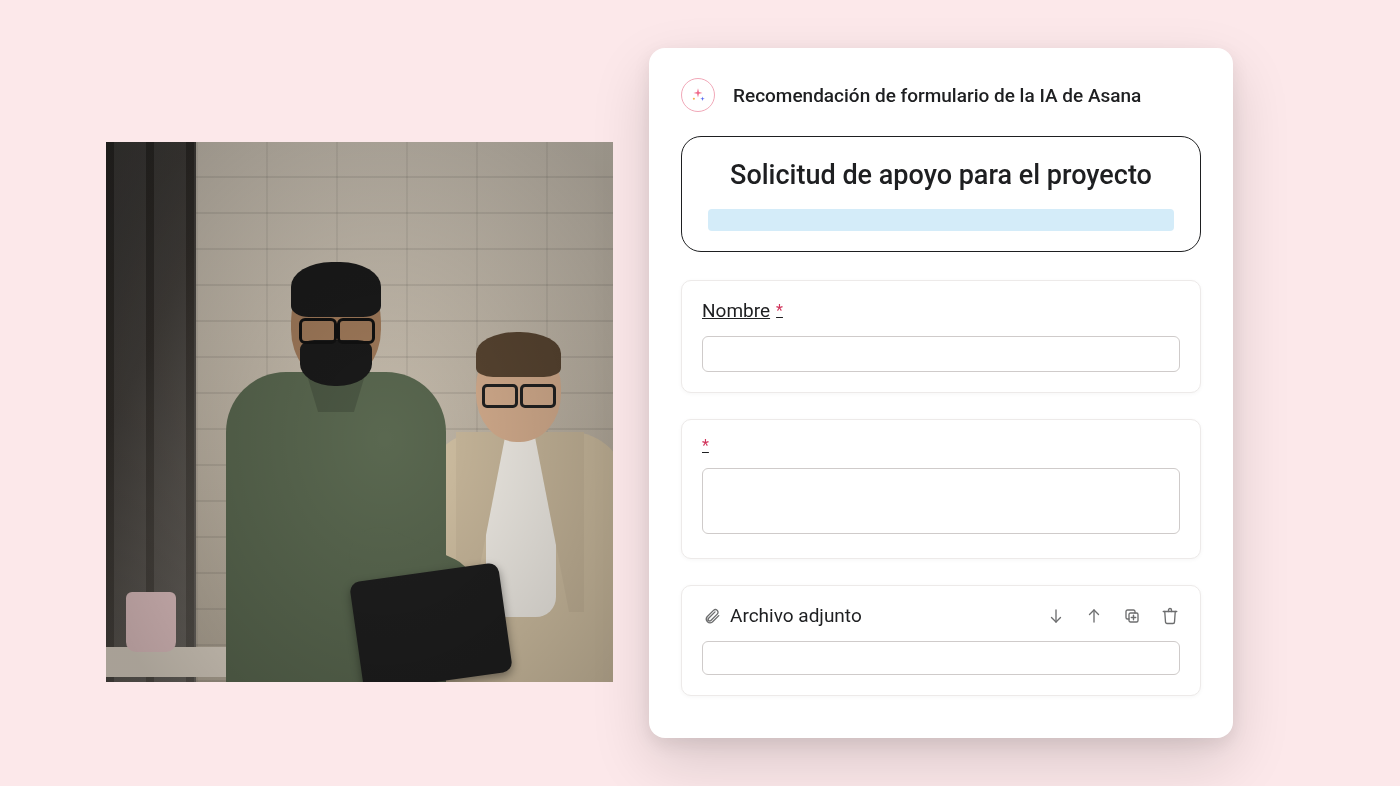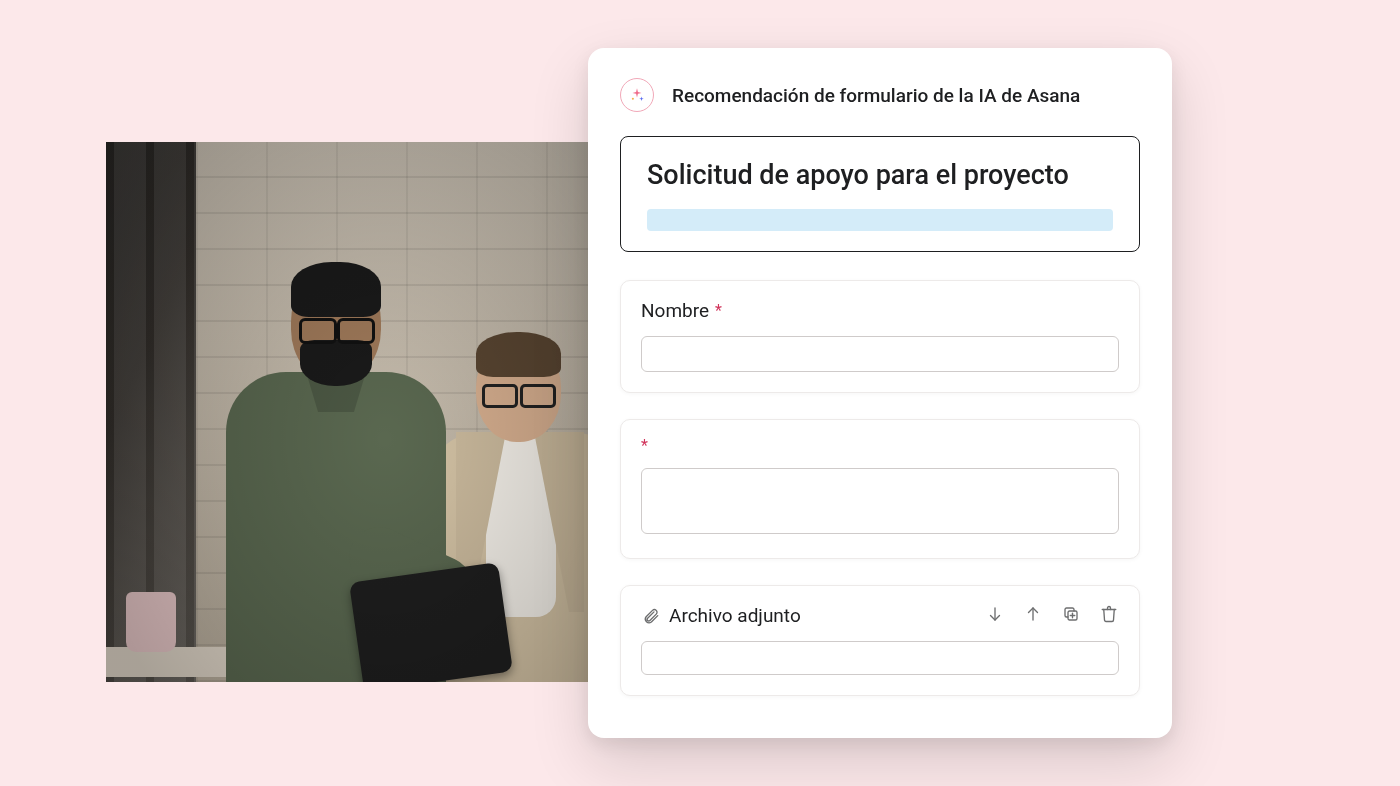--- a/index.html
+++ b/index.html
@@ -131,21 +131,21 @@
     background:#e8c8c8; border-radius:6px 6px 10px 10px;
   }
   .sill {
     position:absolute; left:0; top:505px; width:240px; height:30px;
     background:#e0d6c8;
   }
 
   
   .card {
     position: absolute;
-    left: 588px;
+    left: 649px;
     top: 48px;
     width: 584px;
     height: 690px;
     background: #ffffff;
     border-radius: 16px;
     box-shadow: 0 24px 60px rgba(0,0,0,0.14), 0 6px 18px rgba(0,0,0,0.08);
     padding: 30px 32px 0 32px;
   }
 
   .card-header {
@@ -164,23 +164,24 @@
   .ai-badge svg { width:18px; height:18px; }
 
   .card-title {
     font-size: 19px;
     font-weight: 500;
     color: #1e1f21;
   }
 
   .form-title-block {
     border: 1.5px solid #1e1f21;
-    border-radius: 8px;
+    border-radius: 20px;
     padding: 22px 26px 20px 26px;
     margin-bottom: 28px;
+    text-align: center;
   }
   .form-title-text {
     font-size: 27px;
     font-weight: 500;
     color: #1e1f21;
     margin-bottom: 18px;
   }
   .highlight-bar {
     height: 22px;
     background: #d4ecf9;
@@ -195,20 +196,21 @@
     box-shadow: 0 1px 4px rgba(0,0,0,0.04);
     background:#fff;
   }
   .field-label {
     font-size: 19px;
     color: #1e1f21;
     margin-bottom: 14px;
     display:flex;
     align-items:center;
     gap:6px;
+    text-decoration:underline;
   }
   .req {
     color: #d1345b;
     font-size: 16px;
     line-height: 1;
   }
   .text-input {
     width: 100%;
     height: 36px;
     border: 1px solid #cfcbca;
@@ -223,21 +225,21 @@
     border: 1px solid #cfcbca;
     border-radius: 6px;
     background: #fff;
     padding: 8px 10px;
     font-size: 15px;
     resize: none;
   }
 
   .attach-header {
     display:flex;
-    align-items:flex-start;
+    align-items:center;
     justify-content:space-between;
     margin-bottom: 14px;
   }
   .attach-left {
     display:flex; align-items:center; gap:8px;
     font-size:19px; color:#1e1f21;
   }
   .attach-actions {
     display:flex; gap:18px; align-items:center;
   }

